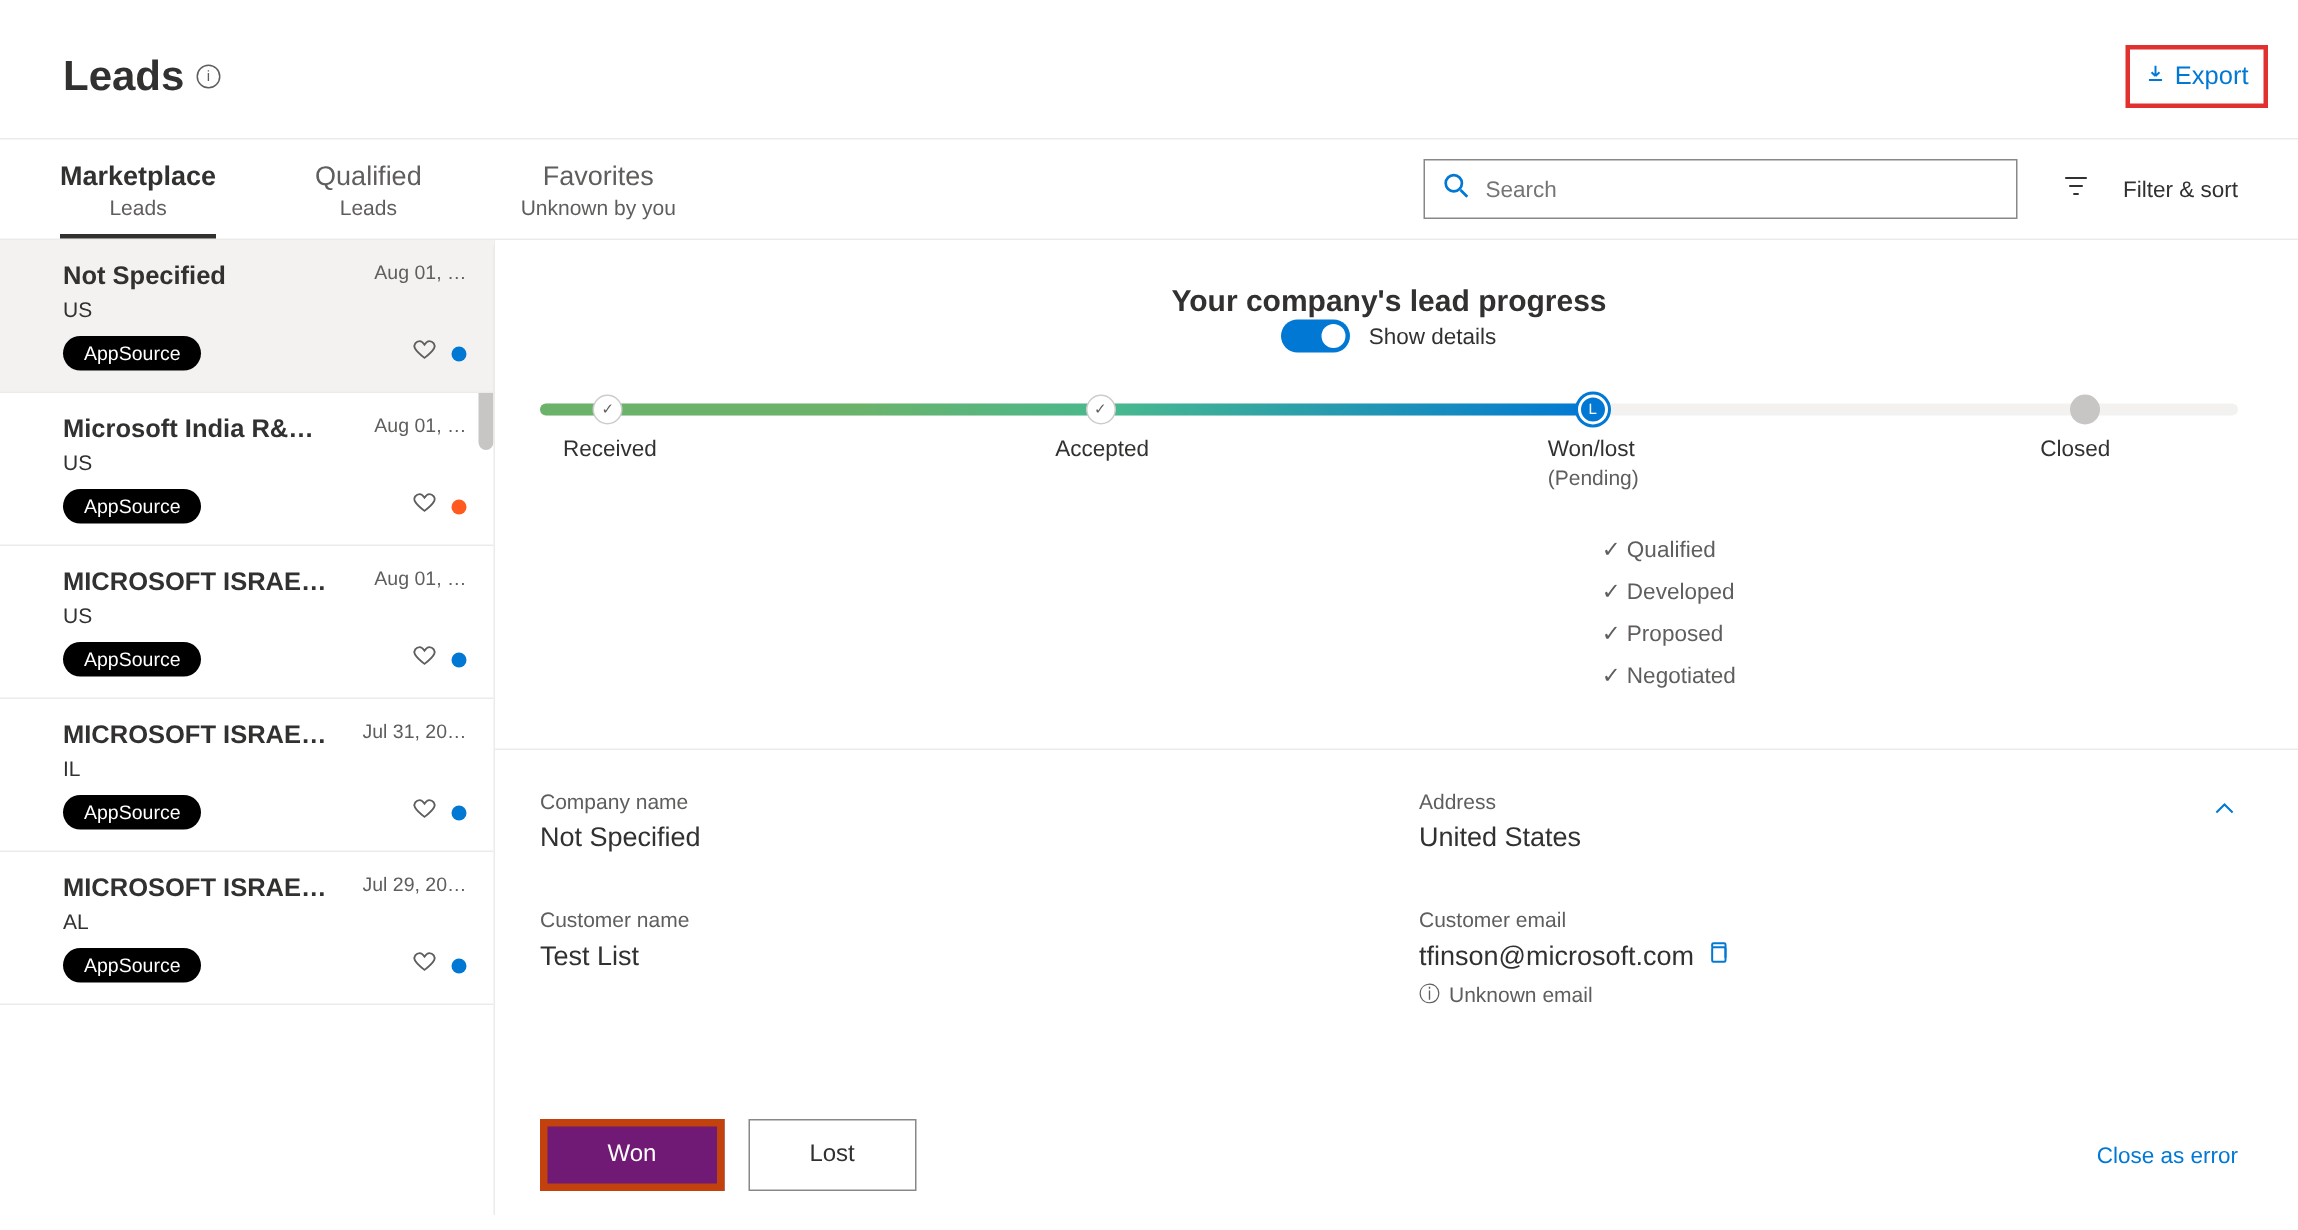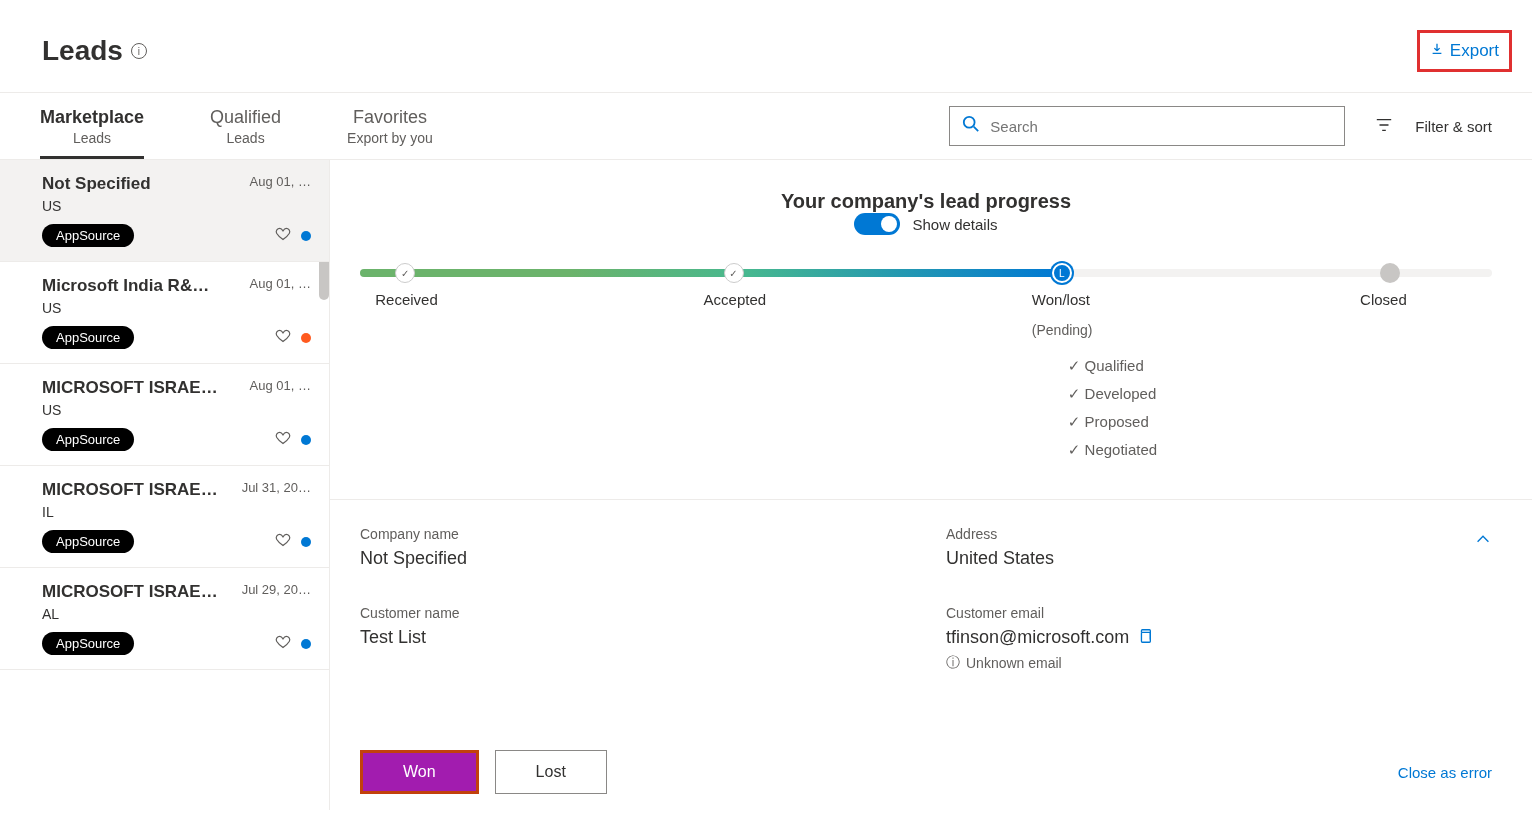--- a/index.html
+++ b/index.html
@@ -49,37 +49,37 @@
   .toggle-knob { width: 16px; height: 16px; background: #fff; border-radius: 50%; position: absolute; top: 3px; right: 3px; }
   .progress-bar-wrap { position: relative; height: 16px; margin-bottom: 10px; }
   .progress-track { position: absolute; top: 4px; left: 0; right: 0; height: 8px; background: #f3f2f1; border-radius: 4px; }
   .progress-fill { position: absolute; top: 4px; left: 0; width: 62%; height: 8px; background: linear-gradient(90deg, #6bb36b 0%, #6bb36b 30%, #47b88f 55%, #0078d4 100%); border-radius: 4px; }
   .progress-node { position: absolute; top: -2px; width: 20px; height: 20px; border-radius: 50%; display: flex; align-items: center; justify-content: center; font-size: 10px; }
   .progress-node.done { background: #fff; border: 1px solid #ccc; color: #605e5c; }
   .progress-node.current { background: #0078d4; color: #fff; border: 2px solid #fff; box-shadow: 0 0 0 2px #0078d4; }
   .progress-node.future { background: #c8c6c4; }
   .progress-labels { display: flex; position: relative; }
   .progress-label { position: absolute; font-size: 15px; }
-  .progress-sub { font-size: 14px; color: #605e5c; margin-top: 14px; }
+  .progress-sub { font-size: 14px; color: #605e5c; margin-top: 2px; }
   .sub-checks { margin-top: 26px; }
   .sub-check { font-size: 15px; color: #605e5c; margin-bottom: 10px; }
   .sub-check::before { content: "✓ "; color: #605e5c; }
   .info-section { padding: 26px 40px 10px 30px; position: relative; }
   .info-grid { display: grid; grid-template-columns: 1fr 1fr; row-gap: 36px; column-gap: 40px; }
   .info-label { font-size: 14px; color: #605e5c; margin-bottom: 6px; }
   .info-value { font-size: 18px; }
   .email-wrap { display: flex; align-items: center; gap: 8px; }
   .copy-icon svg { width: 16px; height: 16px; stroke: #0078d4; fill: none; stroke-width: 1.5; }
   .email-note { font-size: 14px; color: #605e5c; margin-top: 6px; display: flex; align-items: center; gap: 6px; }
   .collapse-icon { position: absolute; right: 40px; top: 30px; cursor: pointer; }
   .collapse-icon svg { width: 18px; height: 18px; stroke: #0078d4; fill: none; stroke-width: 1.5; }
   .action-bar { display: flex; align-items: center; justify-content: space-between; padding: 12px 40px 16px 30px; margin-top: auto; }
   .action-buttons { display: flex; gap: 16px; }
   .btn { padding: 10px 40px; font-size: 16px; cursor: pointer; }
-  .btn.primary { background: #a21caf; color: #fff; border: 3px solid #c2410c; }
+  .btn.primary { background: #701a75; color: #fff; border: 5px solid #c2410c; }
   .btn.secondary { background: #fff; color: #323130; border: 1px solid #8a8886; }
   .close-error { color: #0078d4; font-size: 15px; cursor: pointer; }
 </style>
 </head>
 <body>
 
 <div class="header">
   <div class="title-wrap">
     <span class="title">Leads</span>
     <span class="info-icon">i</span>
@@ -97,21 +97,21 @@
       <div class="tab active">
         <div class="tab-title">Marketplace</div>
         <div class="tab-sub">Leads</div>
       </div>
       <div class="tab">
         <div class="tab-title">Qualified</div>
         <div class="tab-sub">Leads</div>
       </div>
       <div class="tab">
         <div class="tab-title">Favorites</div>
-        <div class="tab-sub">Export by you</div>
+        <div class="tab-sub">Unknown by you</div>
       </div>
     </div>
   <div class="tab-spacer"></div>
   <div class="search-wrap">
     <span class="search-icon"><svg viewBox="0 0 20 20">
           <circle cx="8" cy="8" r="6"></circle>
           <path d="M13 13l5 5"></path>
         </svg></span>
     <input class="search-input" placeholder="Search" style="">
   </div>

